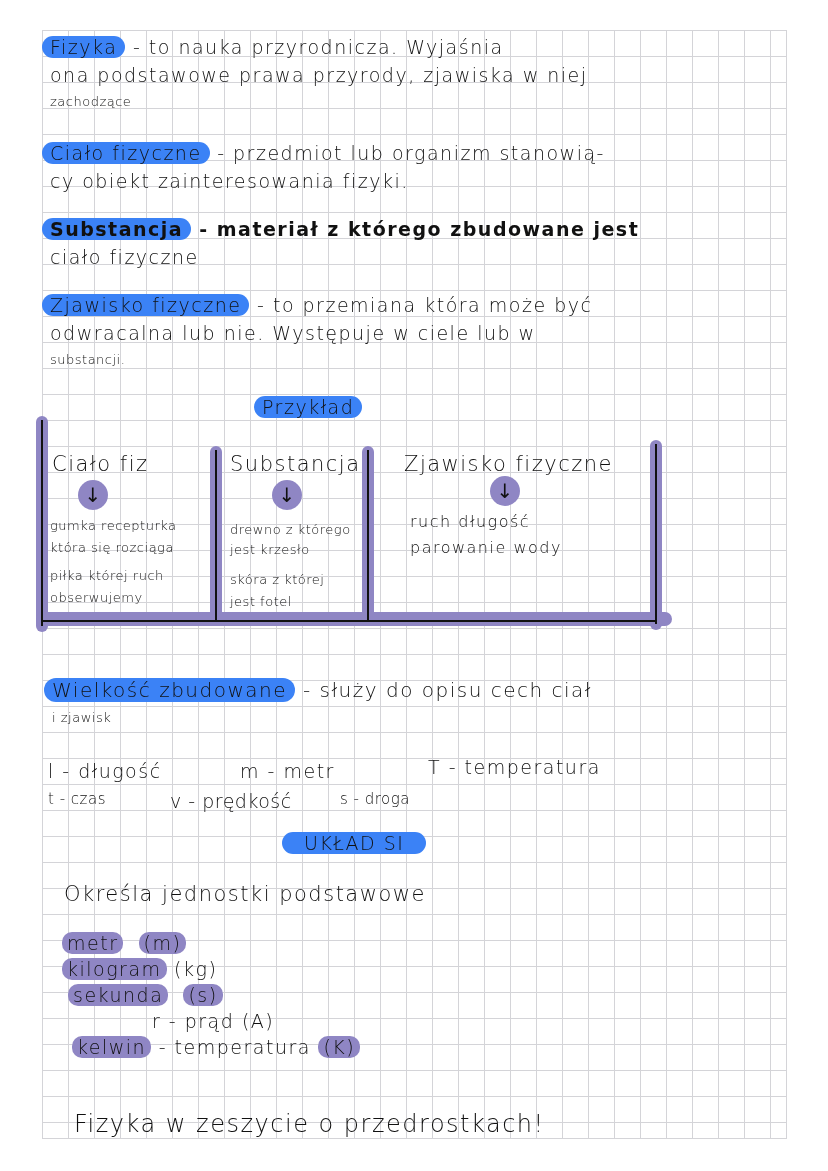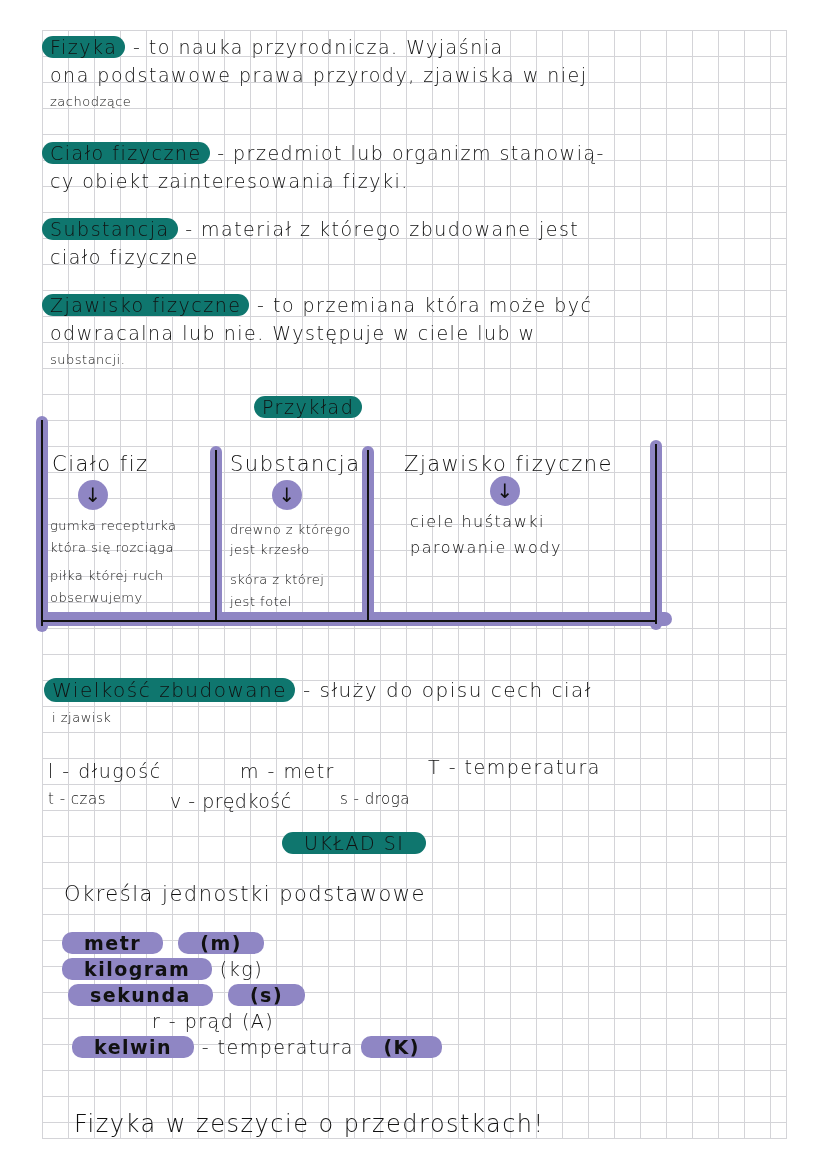--- a/index.html
+++ b/index.html
@@ -7,22 +7,22 @@
          font-family: "DejaVu Sans", sans-serif; color: #111; }
   .page { position: absolute; left: 42px; top: 30px; width: 744px; height: 1108px;
           background-color: #fff;
           background-image:
             linear-gradient(to right, #d4d4d8 1px, transparent 1px),
             linear-gradient(to bottom, #d4d4d8 1px, transparent 1px);
           background-size: 26px 26px;
           border-right: 1px solid #d4d4d8; border-bottom: 1px solid #d4d4d8; }
   .hand { position: absolute; font-family: "DejaVu Sans", sans-serif; font-size: 19px;
           letter-spacing: 1.5px; white-space: nowrap; color: #111; font-weight: 300; }
-  .hl { background: #0f766e; border-radius: 14px; padding: 0 8px; margin-left: -8px; }
-  .hl-sm { background: #8f86c4; border-radius: 10px; padding: 0 22px; font-weight: bold; }
+  .hl { background: #3b82f6; border-radius: 14px; padding: 0 8px; margin-left: -8px; }
+  .hl-sm { background: #8f86c4; border-radius: 10px; padding: 0 5px; }
   .small { font-size: 13px; letter-spacing: 0.5px; }
   .line { position: absolute; background: #8f86c4; border-radius: 8px; }
   .ink { position: absolute; background: #111; }
   .arrow { position: absolute; width: 30px; height: 30px; border-radius: 50%;
            background: #8f86c4; text-align: center; font-size: 20px; line-height: 30px; color: #111; }
 </style>
 </head>
 <body>
 
 <div class="page"></div>
@@ -33,21 +33,21 @@
 </div>
 <div class="hand" style="left:50px; top:64px;">ona podstawowe prawa przyrody, zjawiska w niej</div>
 <div class="hand small" style="left:50px; top:94px;">zachodzące</div>
 
 <div class="hand" style="left:50px; top:142px;">
   <span class="hl">Ciało fizyczne</span>
   <span>- przedmiot lub organizm stanowią-</span>
 </div>
 <div class="hand" style="left:50px; top:170px;">cy obiekt zainteresowania fizyki.</div>
 
-<div class="hand" style="left:50px; top:218px;">
+<div class="hand" style="left:50px; top:218px;font-weight:bold;">
   <span class="hl">Substancja</span>
   <span>- materiał z którego zbudowane jest</span>
 </div>
 <div class="hand" style="left:50px; top:246px;">ciało fizyczne</div>
 
 <div class="hand" style="left:50px; top:294px;">
   <span class="hl">Zjawisko fizyczne</span>
   <span>- to przemiana która może być</span>
 </div>
 <div class="hand" style="left:50px; top:322px;">odwracalna lub nie. Występuje w ciele lub w</div>
@@ -77,21 +77,21 @@
 
 <div class="hand" style="left:230px; top:452px; font-size:21px;">Substancja</div>
 <div class="arrow" style="left:272px; top:480px;">↓</div>
 <div class="hand small" style="left:230px; top:522px;">drewno z którego</div>
 <div class="hand small" style="left:230px; top:542px;text-align:right;">jest krzesło</div>
 <div class="hand small" style="left:230px; top:572px;">skóra z której</div>
 <div class="hand small" style="left:230px; top:594px;">jest fotel</div>
 
 <div class="hand" style="left:404px; top:452px; font-size:21px;">Zjawisko fizyczne</div>
 <div class="arrow" style="left:490px; top:476px;">↓</div>
-<div class="hand" style="left:410px; top:512px; font-size:16px;">ciele huśtawki</div>
+<div class="hand" style="left:410px; top:512px; font-size:16px;">ruch długość</div>
 <div class="hand" style="left:410px; top:538px; font-size:16px;">parowanie wody</div>
 
 <div class="hand" style="left:52px; top:678px; font-size:20px;">
   <span class="hl">Wielkość zbudowane</span>
   <span>- służy do opisu cech ciał</span>
 </div>
 <div class="hand small" style="left:52px; top:710px;">i zjawisk</div>
 
 <div class="hand" style="left:48px; top:760px;">l - długość</div>
 <div class="hand" style="left:240px; top:760px;">m - metr</div>

